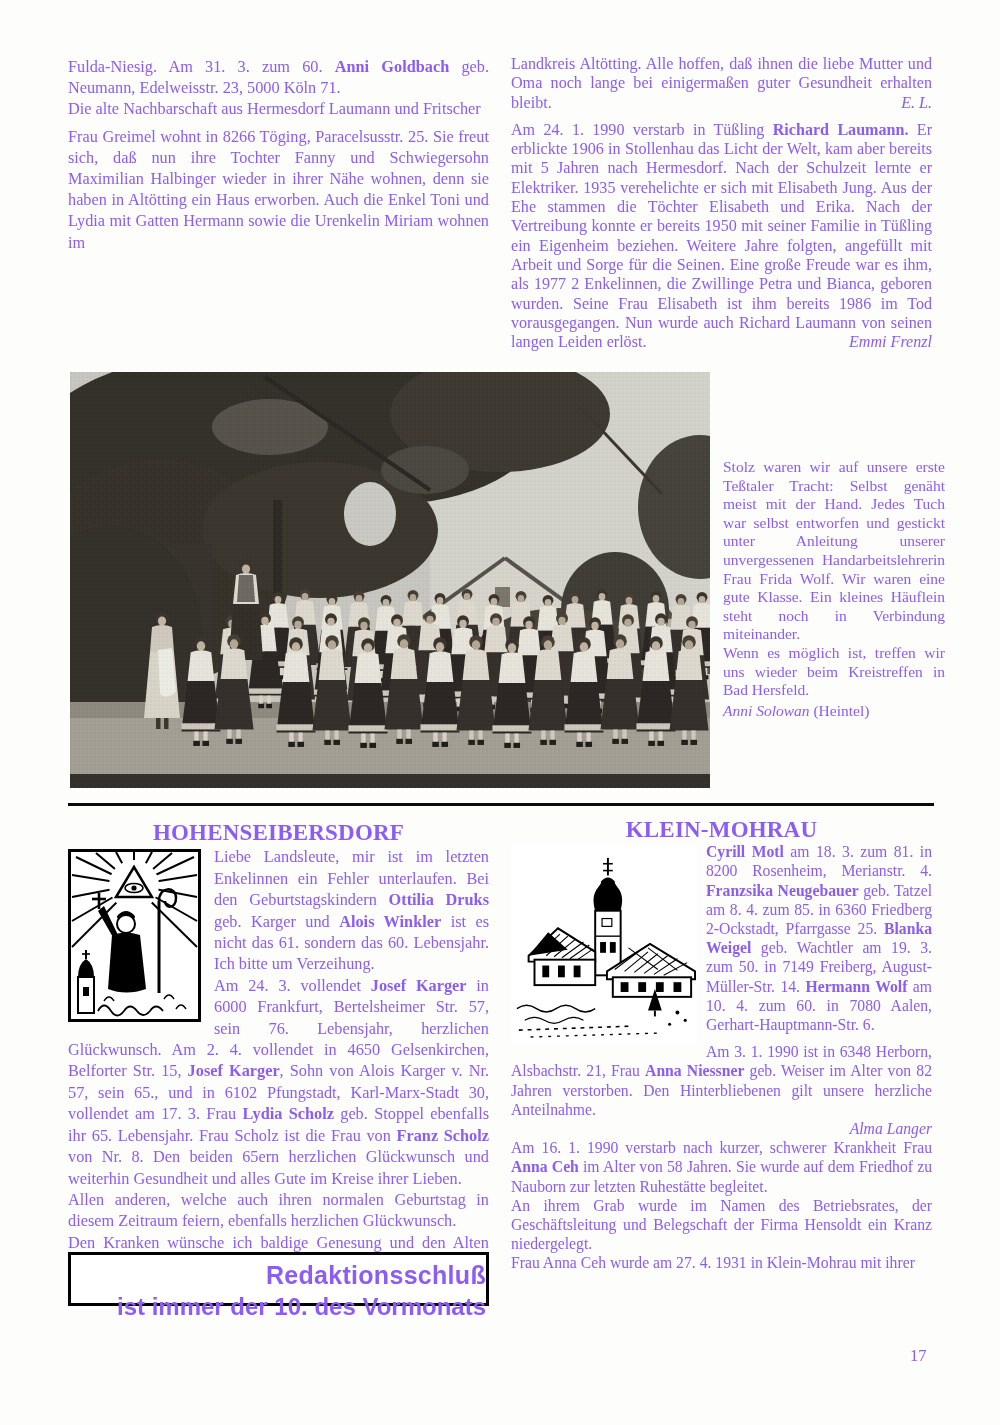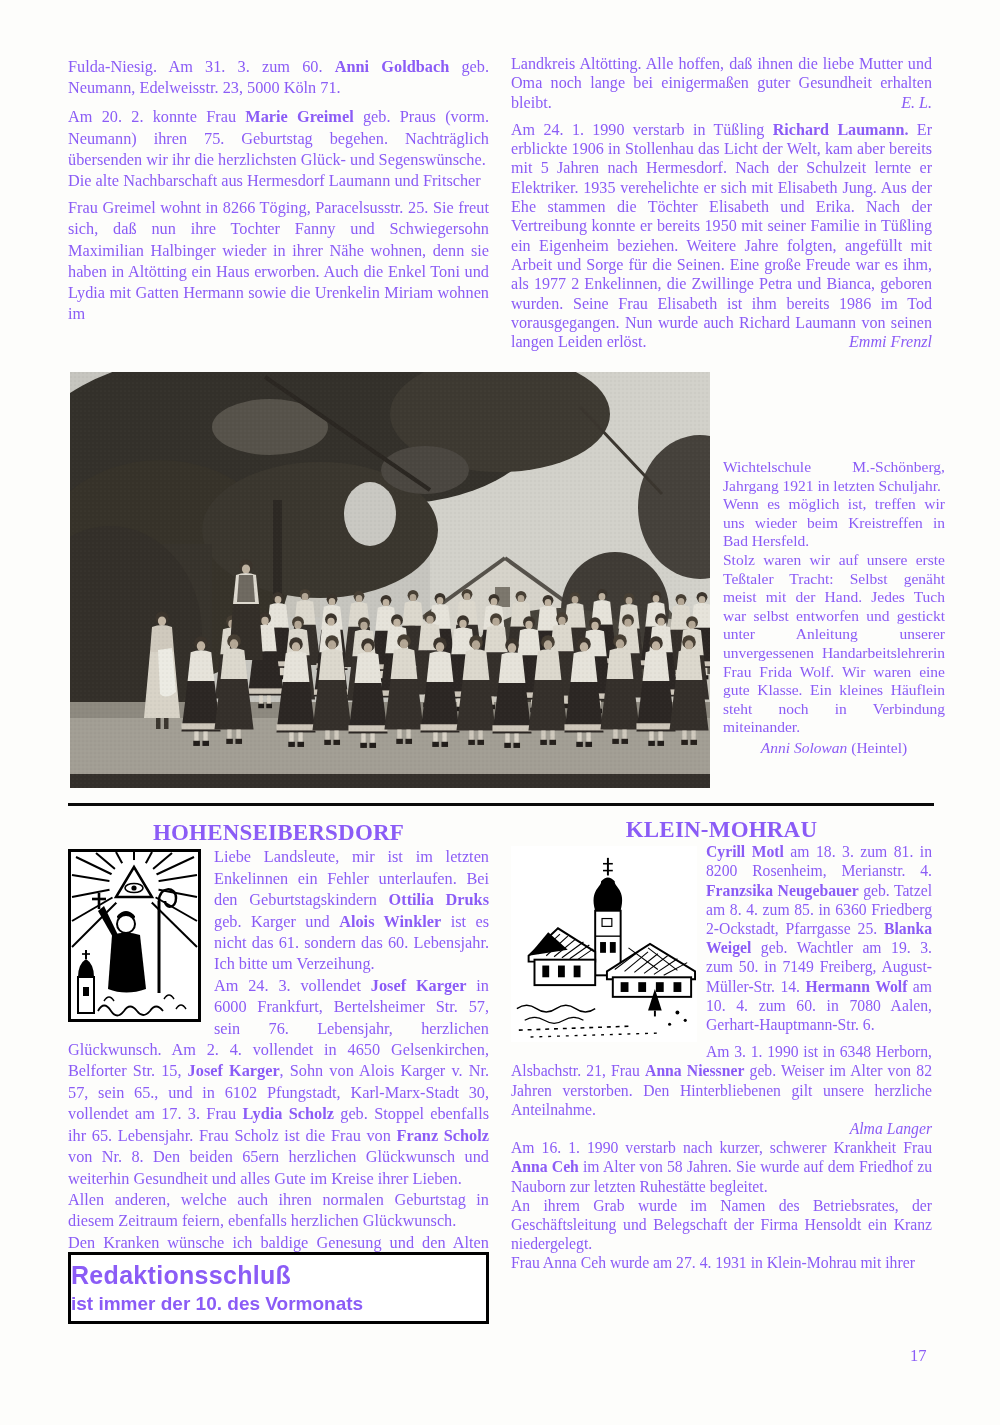--- a/index.html
+++ b/index.html
@@ -18,36 +18,35 @@
   .sig{float:right;font-style:italic;white-space:nowrap;}
   .sigline{text-align:right;font-style:italic;margin:0;}
   .sec-title{font-size:23px;font-weight:bold;text-align:center;margin:0 0 3px 0;letter-spacing:.2px;}
   .subhead{font-weight:bold;margin:0;}
   .boldp{font-weight:bold;}
   .w1{float:left;width:133px;height:173px;margin:3px 13px 2px 0;}
   .w2{float:left;width:186px;height:198px;margin:3px 9px 2px 0;}
   .w1 svg,.w2 svg,.photo-frame svg{display:block;width:100%;height:100%;}
   .photo-frame{position:absolute;left:70px;top:372px;width:640px;height:416px;background:#b9b7b1;}
   .hrule{position:absolute;left:68px;top:803px;width:866px;height:3px;background:#0a0a0a;}
-  .redbox{position:absolute;left:68px;top:1252px;width:421px;height:72px;border:3.5px solid #000;
-          background:#fff;text-align:left;font-family:"Liberation Sans",sans-serif;}
+  .redbox{position:absolute;left:68px;top:1252px;width:421px;height:54px;border:3.5px solid #000;
+          background:#fff;text-align:right;font-family:"Liberation Sans",sans-serif;}
   .redbox .l1{font-size:25px;font-weight:bold;margin-top:6px;letter-spacing:.3px;}
-  .redbox .l2{font-size:19px;font-weight:bold;margin-top:3px;}
+  .redbox .l2{font-size:24px;font-weight:bold;margin-top:3px;}
   .pagenum{position:absolute;left:910px;top:1346px;font-size:16.5px;}
-  .capsig{text-align:center;margin-top:2px;}
+  .capsig{text-align:left;margin-top:2px;}
   .capsig .it{font-style:italic;}
 </style>
 </head>
 <body>
 
 <div class="page">
 
   <div class="col tl">
     <p class="jp"><span><span>Fulda-Niesig. Am 31. 3. zum 60. </span><span style="font-weight: bold;">Anni Goldbach</span><span> geb. Neumann, Edelweisstr. 23, 5000 Köln 71.</span></span></p>
-    <p class="jp gap"><span><span>Am 20. 2. konnte Frau </span><span style="font-weight: bold;">Marie Greimel</span><span> geb. Praus (vorm. Neumann) ihren 75. Geburtstag begehen. Nachträglich übersenden wir ihr die herzlichsten Glück- und Segenswünsche.</span></span></p>
     <p class="jp">Die alte Nachbarschaft aus Hermesdorf Laumann und Fritscher</p>
     <p class="jp gap6">Frau Greimel wohnt in 8266 Töging, Paracelsusstr. 25. Sie freut sich, daß nun ihre Tochter Fanny und Schwiegersohn Maximilian Halbinger wieder in ihrer Nähe wohnen, denn sie haben in Altötting ein Haus erworben. Auch die Enkel Toni und Lydia mit Gatten Hermann sowie die Urenkelin Miriam wohnen im</p>
   </div>
 
   <div class="col tr">
     <p class="jp"><span>Landkreis Altötting. Alle hoffen, daß ihnen die liebe Mutter und Oma noch lange bei einigermaßen guter Gesundheit erhalten bleibt.</span><span class="sig">E. L.</span></p>
     <p class="jp gap"><span><span>Am 24. 1. 1990 verstarb in Tüßling </span><span style="font-weight: bold;">Richard Laumann.</span><span> Er erblickte 1906 in Stollenhau das Licht der Welt, kam aber bereits mit 5 Jahren nach Hermesdorf. Nach der Schulzeit lernte er Elektriker. 1935 verehelichte er sich mit Elisabeth Jung. Aus der Ehe stammen die Töchter Elisabeth und Erika. Nach der Vertreibung konnte er bereits 1950 mit seiner Familie in Tüßling ein Eigenheim beziehen. Weitere Jahre folgten, angefüllt mit Arbeit und Sorge für die Seinen. Eine große Freude war es ihm, als 1977 2 Enkelinnen, die Zwillinge Petra und Bianca, geboren wurden. Seine Frau Elisabeth ist ihm bereits 1986 im Tod vorausgegangen. Nun wurde auch Richard Laumann von seinen langen Leiden erlöst.</span></span><span class="sig">Emmi Frenzl</span></p>
   </div>
 
   <div class="photo-frame">
@@ -181,23 +180,22 @@
         <rect x="-6" y="96" width="4.5" height="11" fill="#3a352e"></rect>
         <rect x="2" y="96" width="4.5" height="11" fill="#3a352e"></rect>
       </g>
 
       <rect x="0" y="402" width="640" height="14" fill="#332f2a"></rect>
       <rect width="640" height="416" fill="url(#grain)"></rect>
     </svg>
   </div>
 
   <div class="col cap">
-    <p class="jp">Wichtelschule M.-Schönberg, Jahrgang 1921 in letzten Schuljahr.</p>
+    <p class="jp">Stolz waren wir auf unsere erste Teßtaler Tracht: Selbst genäht meist mit der Hand. Jedes Tuch war selbst entworfen und gestickt unter Anleitung unserer unvergessenen Handarbeitslehrerin Frau Frida Wolf. Wir waren eine gute Klasse. Ein kleines Häuflein steht noch in Verbindung miteinander.</p>
     <p class="jp">Wenn es möglich ist, treffen wir uns wieder beim Kreistreffen in Bad Hersfeld.</p>
-    <p class="jp">Stolz waren wir auf unsere erste Teßtaler Tracht: Selbst genäht meist mit der Hand. Jedes Tuch war selbst entworfen und gestickt unter Anleitung unserer unvergessenen Handarbeitslehrerin Frau Frida Wolf. Wir waren eine gute Klasse. Ein kleines Häuflein steht noch in Verbindung miteinander.</p>
     <p class="capsig"><span class="it">Anni Solowan</span><span> (Heintel)</span></p>
   </div>
 
   <div class="hrule"></div>
 
   <div class="col bl">
     <h3 class="sec-title">HOHENSEIBERSDORF</h3>
     <div class="w1">
       <svg viewBox="0 0 133 173">
         <rect x="1.5" y="1.5" width="130" height="170" fill="#fff" stroke="#000" stroke-width="3"></rect>

